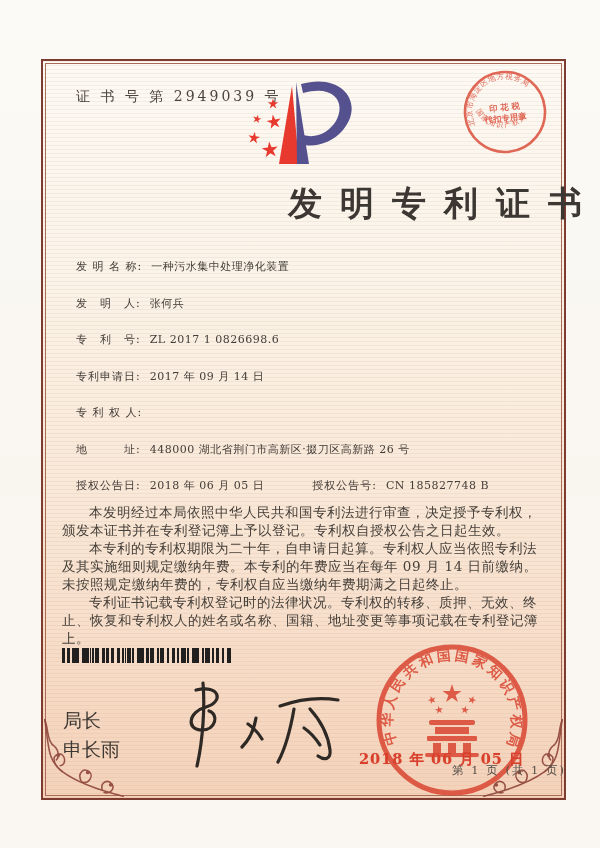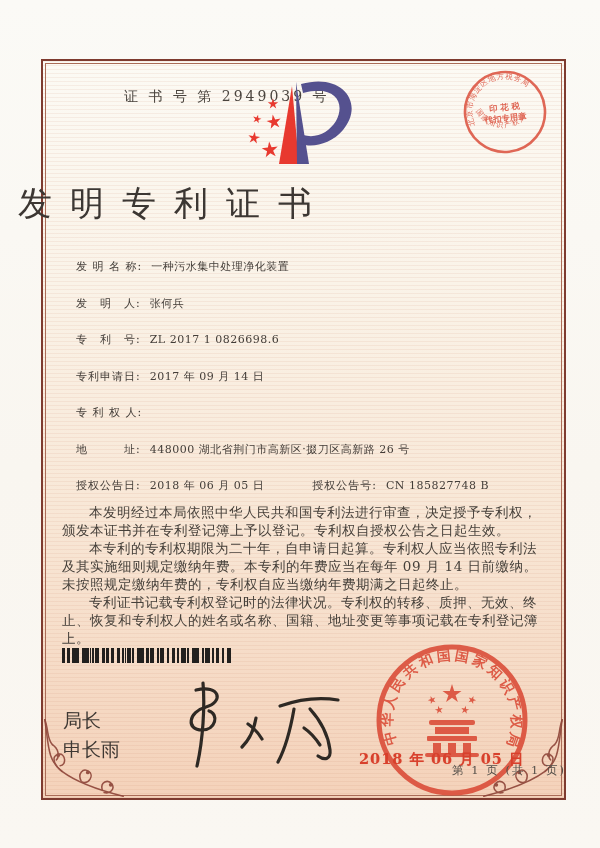--- a/index.html
+++ b/index.html
@@ -23,28 +23,28 @@
   .frame::after {
     content:''; position:absolute; inset:2px;
     border:1px solid #ab6c57; pointer-events:none;
   }
   .corner-flourish { position:absolute; width:86px; height:86px; opacity:.9; }
   .corner-br { right:34px; bottom:46px; }
   .corner-bl { left:41px; bottom:46px; transform:scaleX(-1); }
 
   .cert-number {
     position:absolute; left:76px; top:88px;
-    font-size:14px; letter-spacing:3px; color:#4a443e;margin-left:48px;
+    font-size:14px; letter-spacing:3px; color:#4a443e;
   }
 
   .logo { position:absolute; left:243px; top:74px; width:134px; height:106px; }
 
   .title {
     position:absolute; left:0; top:181px; width:100%;
-    text-align:left; font-size:34px; font-weight:normal;
+    text-align:right; font-size:34px; font-weight:bold;
     letter-spacing:18px; text-indent:18px; color:#3c3733;
   }
 
   .fields { position:absolute; left:76px; top:259px; width:450px; font-size:11px; }
   .field-row { display:flex; align-items:baseline; height:36.5px; }
   .field-label { white-space:pre; letter-spacing:1px; }
   .field-value { margin-left:9px; letter-spacing:0.5px; }
   .grant-row { display:flex; align-items:flex-start; height:32px; }
   .grant-second { margin-left:48px; display:flex; align-items:baseline; }
 

